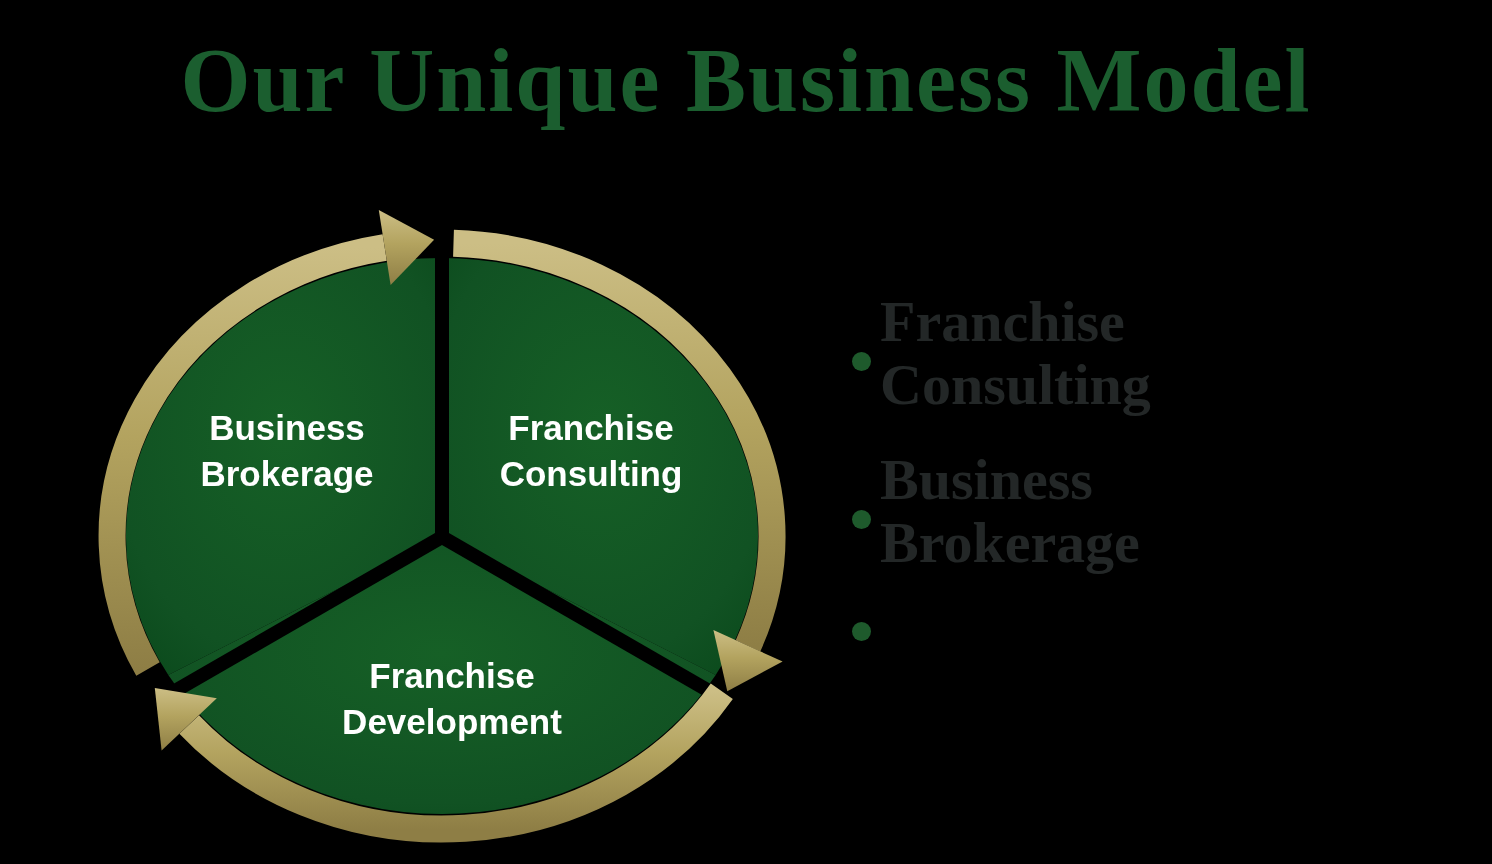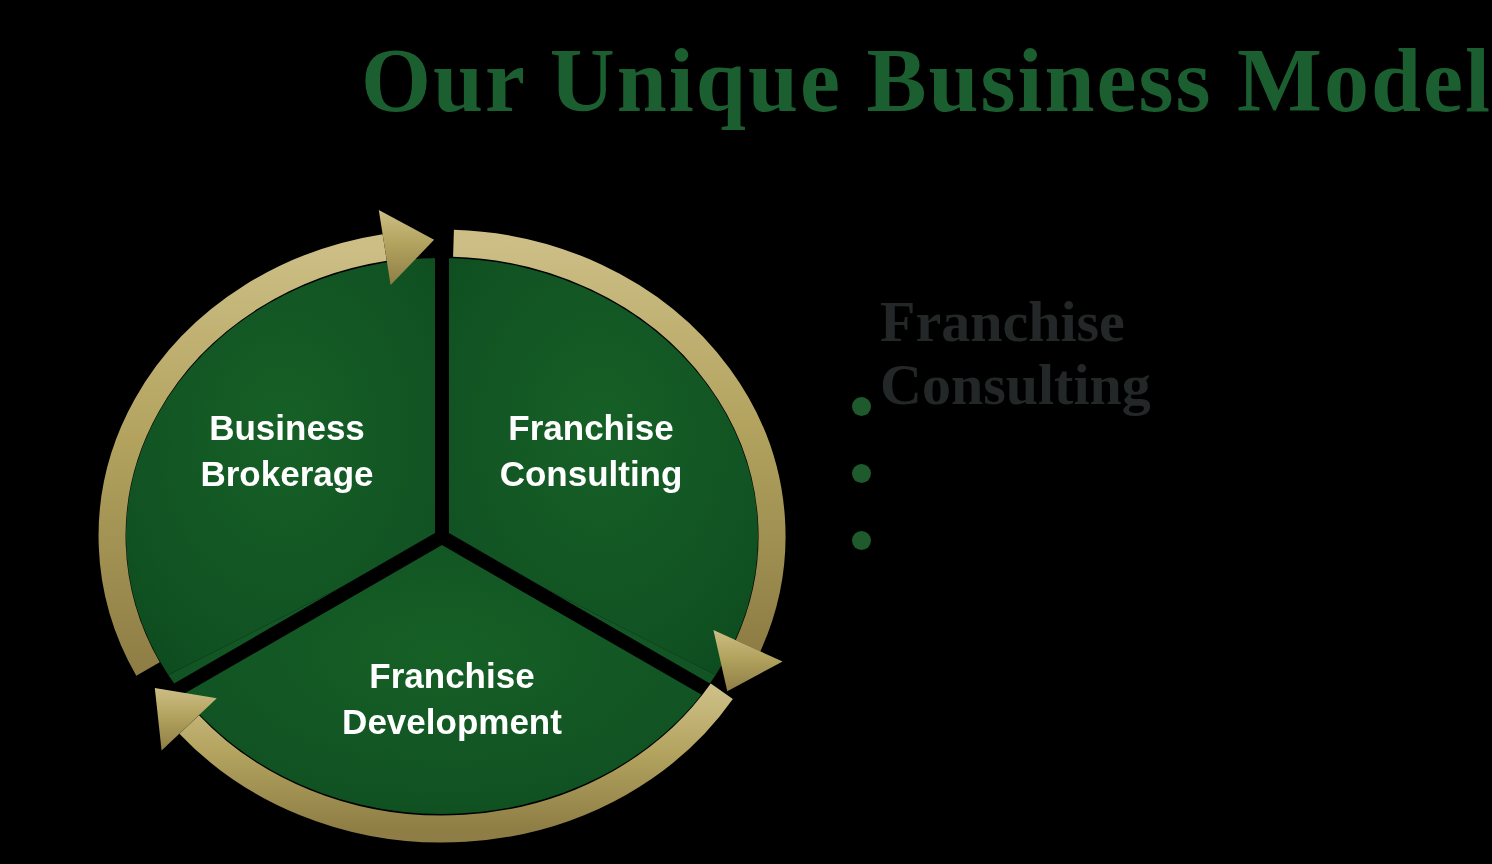--- a/index.html
+++ b/index.html
@@ -20,21 +20,21 @@
     background:var(--background);
     overflow:hidden;
     position:relative;
     font-family:"Liberation Serif", serif;
   }
   .stage{position:absolute;inset:0;}
   .title{
     position:absolute;
     top:36px;left:0;width:1492px;
     margin:0;
-    text-align:right;
+    text-align:center;
     font-family:"Liberation Serif", serif;
     font-weight:bold;
     font-size:90px;
     letter-spacing:2px;
     line-height:1.0;
     color:var(--titleGreen);
   }
   .diagram{
     position:absolute;
     left:0;top:0;
@@ -53,21 +53,21 @@
   }
   .bullets{
     position:absolute;
     left:852px;top:290px;
     width:480px;
     margin:0;padding:0;
     list-style:none;
   }
   .bullets li{
     display:flex;
-    align-items:flex-end;
+    align-items:center;
     margin:0 0 32px 0;
   }
   .dot{
     flex:0 0 auto;
     width:19px;height:19px;
     margin:16px 9px 0 0;
     border-radius:50%;
     background:var(--bulletGreen);
   }
   .bullet-text{
@@ -135,19 +135,20 @@
     </g>
   </svg>
 
   <ul class="bullets">
     <li>
       <span class="dot"></span>
       <span class="bullet-text">Franchise Consulting</span>
     </li>
     <li>
       <span class="dot"></span>
+      <span class="bullet-text">Business Brokerage</span>
     </li>
     <li>
       <span class="dot"></span>
     </li>
   </ul>
 
 </div>
 
 </body></html>

